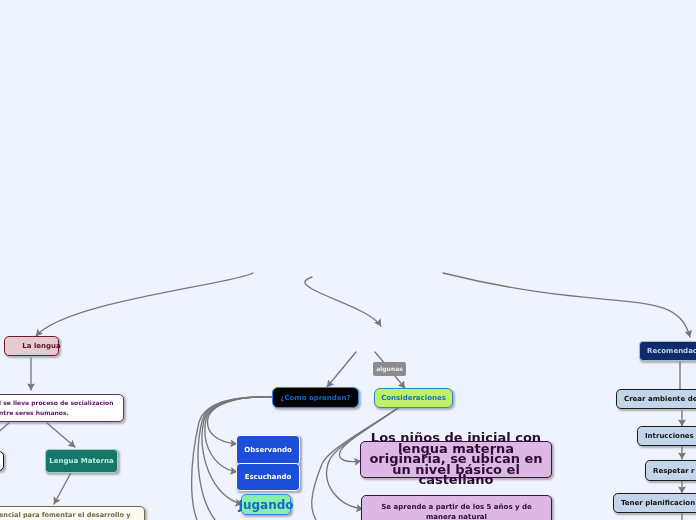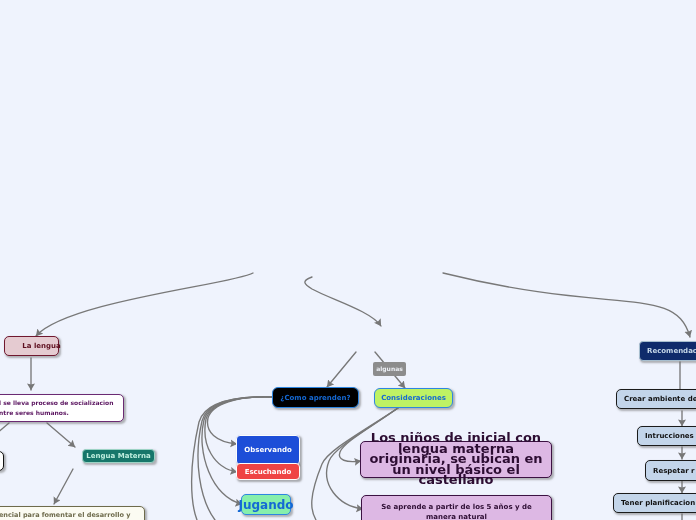--- a/index.html
+++ b/index.html
@@ -78,42 +78,42 @@
 #n-proceso{left:277px;top:329px;width:174px;height:21px;background:#fff;color:#1569d4;
   border:1.7px solid #2e86e0;border-radius:6px;font-size:7px;
   box-shadow:1.2px 1.2px 2px rgba(110,110,110,.5);}
 #n-recom{justify-content:flex-start;padding-left:7px;left:639px;top:341px;width:122px;height:20px;background:#0f2b6b;color:#c5d7e8;
   border:1.6px solid #a8bfcf;border-radius:4px;font-size:7px;
   box-shadow:1.2px 1.2px 2px rgba(110,110,110,.5);}
 #n-social{left:-14px;top:394px;width:138px;height:28px;background:#fff;color:#5b1560;
   border:1.7px solid #6b2a73;border-radius:5px;font-size:6px;line-height:10px;padding:0 8px;
   text-align:left;justify-content:flex-start;
   box-shadow:1.2px 1.2px 2px rgba(110,110,110,.5);}
-#n-materna{left:45px;top:449px;width:73px;height:14px;background:#16766a;color:#bfeedf;
+#n-materna{left:45px;top:449px;width:73px;height:24px;background:#16766a;color:#bfeedf;
   border:1.6px solid #9cd3c5;border-radius:4px;font-size:7px;
-  box-shadow:1.2px 1.2px 2px rgba(110,110,110,.5);margin-left:37px;}
+  box-shadow:1.2px 1.2px 2px rgba(110,110,110,.5);}
 #n-leftbox{left:-60px;top:451px;width:64px;height:20px;background:#fff;color:#111;
   border:1.7px solid #111;border-radius:5px;font-size:7px;
   box-shadow:1.2px 1.2px 2px rgba(110,110,110,.5);}
 #n-esencial{left:-24px;top:506px;width:169px;height:30px;background:#fbfbf2;color:#6e6b4c;
   border:1.4px solid #6e6b4c;border-radius:5px;font-size:6.5px;line-height:11px;padding:0 8px;
   align-items:flex-start;padding-top:3px;
   box-shadow:1.2px 1.2px 2px rgba(110,110,110,.5);}
 #n-como{left:272px;top:387px;width:87px;height:21px;background:#000000;color:#1569d4;
   border:1.8px solid #2e86e0;border-radius:6px;font-size:7px;
   box-shadow:1.2px 1.2px 2px rgba(110,110,110,.5);}
 #n-consid{left:374px;top:388px;width:79px;height:20px;background:#bef264;color:#1569d4;
   border:1.8px solid #2e86e0;border-radius:6px;font-size:7px;
   box-shadow:1.2px 1.2px 2px rgba(110,110,110,.5);}
 #n-algunas{left:373px;top:362px;width:33px;height:13.5px;background:#8c8c8c;color:#eceff4;
   border-radius:2px;font-size:6px;font-weight:bold;}
 #n-obs{left:236px;top:435px;width:64px;height:30px;background:#1d4ed8;color:#fff;
   border:1.6px solid #fdfdfd;border-radius:4px;font-size:7px;
   box-shadow:1.4px 1.4px 2px rgba(110,110,110,.55);}
-#n-esc{left:236px;top:463px;width:64px;height:17px;background:#ef4444;color:#fff;
+#n-esc{left:236px;top:463px;width:64px;height:28px;background:#1d4ed8;color:#fff;
   border:1.6px solid #fdfdfd;border-radius:4px;font-size:7px;
   box-shadow:1.4px 1.4px 2px rgba(110,110,110,.55);}
 #n-jug{left:241px;top:494px;width:50px;height:21px;background:#86efac;color:#1569d4;
   border:1.8px solid #2e86e0;border-radius:5px;font-size:12px;
   box-shadow:1.2px 1.2px 2px rgba(110,110,110,.5);}
 #n-ninos{left:360px;top:441px;width:192px;height:37px;background:#ddb8e4;color:#2d0d33;
   border:1.7px solid #3c1243;border-radius:5px;font-size:13px;line-height:10.5px;padding:0 6px;
   box-shadow:1.2px 1.2px 2px rgba(110,110,110,.5);}
 #n-aprende{left:361px;top:495px;width:191px;height:34px;background:#ddb8e4;color:#2d0d33;
   border:1.7px solid #3c1243;border-radius:5px;font-size:7px;line-height:10.5px;padding:0 6px;

